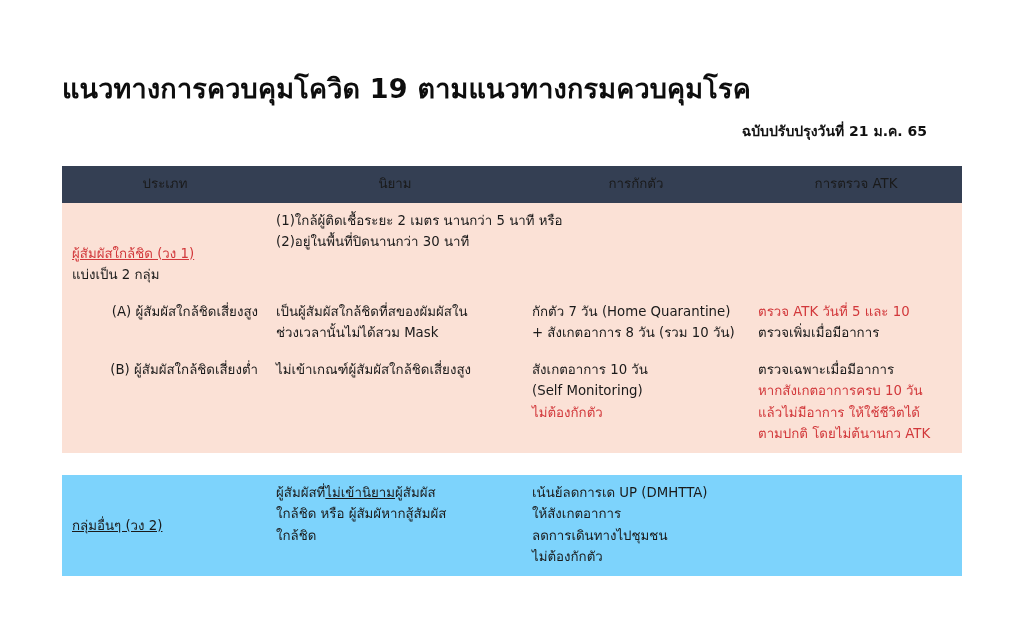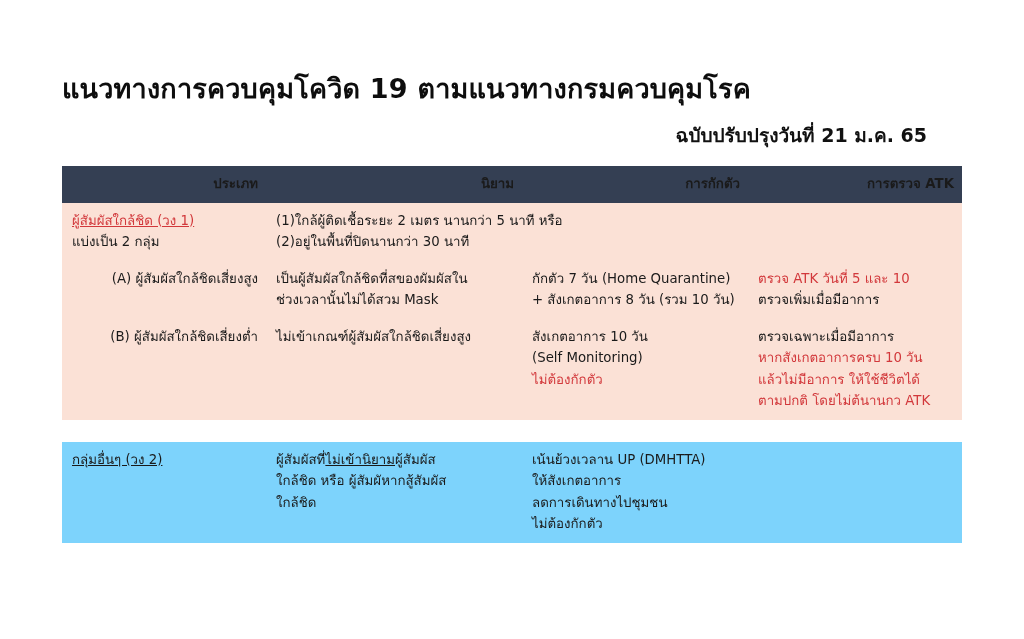--- a/index.html
+++ b/index.html
@@ -28,21 +28,21 @@
     font-size: 27px;
     font-weight: bold;
     color: #0d0d0d;
     letter-spacing: 0.2px;
     line-height: 1.25;
   }
   #title-subtitle {
     margin: 0;
     padding: 14px 62px 0 0;
     text-align: right;
-    font-size: 19px;
+    font-size: 14px;
     font-weight: bold;
     color: #111111;
   }
 
   
   #guideline-table {
     position: absolute;
     left: 62px;
     top: 166px;
     width: 900px;
@@ -60,22 +60,22 @@
     padding: 7px 8px 8px 10px;
     font-size: 13.3px;
     line-height: 1.62;
     color: #1a1a1a;
     border: 0;
   }
 
   thead th {
     background: #343f53;
     color: #ffffff;
-    font-weight: bold;
-    text-align: right;
+    font-weight: normal;
+    text-align: center;
     font-size: 13px;
     height: 17px;
     padding-top: 6px;
     padding-bottom: 7px;
     border-right: 1.5px solid #ffffff;
   }
   thead th:last-child { border-right: 0; margin-top: 8px; }
 
   tbody tr.peach td { background: #fbe1d6; }
   tbody tr.bluegray td { background: #7dd3fc; }
@@ -89,21 +89,21 @@
 
   
   tr.spacer td {
     background: #ffffff !important;
     padding: 0;
     height: 7px;
     border: 0;
   }
 
   .txt-red { color: #d2383b; }
-  .u { text-decoration: underline; }
+  .u { text-decoration: underline; margin-top: 33px; }
   .line { display: block; white-space: nowrap; }
   .cat-cell { white-space: nowrap; }
   td.cat-sub {
     text-align: right;
     padding-right: 12px;
     white-space: nowrap;
   }
   .wrapline { display: block; }
 </style>
 </head>
@@ -183,21 +183,21 @@
     <tr class="bluegray">
       <td class="cat-cell">
         <span class="line u">กลุ่มอื่นๆ (วง 2)</span>
       </td>
       <td>
         <span class="wrapline"><span>ผู้สัมผัสที่</span><span class="u">ไม่เข้านิยาม</span><span>ผู้สัมผัส</span></span>
         <span class="wrapline">ใกล้ชิด หรือ ผู้สัมผัหากสู้สัมผัส</span>
         <span class="wrapline">ใกล้ชิด</span>
       </td>
       <td>
-        <span class="wrapline">เน้นย้วงเวลาน UP (DMHTTA)</span>
+        <span class="wrapline">เน้นย้ลดการเด UP (DMHTTA)</span>
         <span class="wrapline">ให้สังเกตอาการ</span>
         <span class="wrapline">ลดการเดินทางไปชุมชน</span>
         <span class="wrapline">ไม่ต้องกักตัว</span>
       </td>
       <td></td>
     </tr>
 
   </tbody>
 </table>
 

